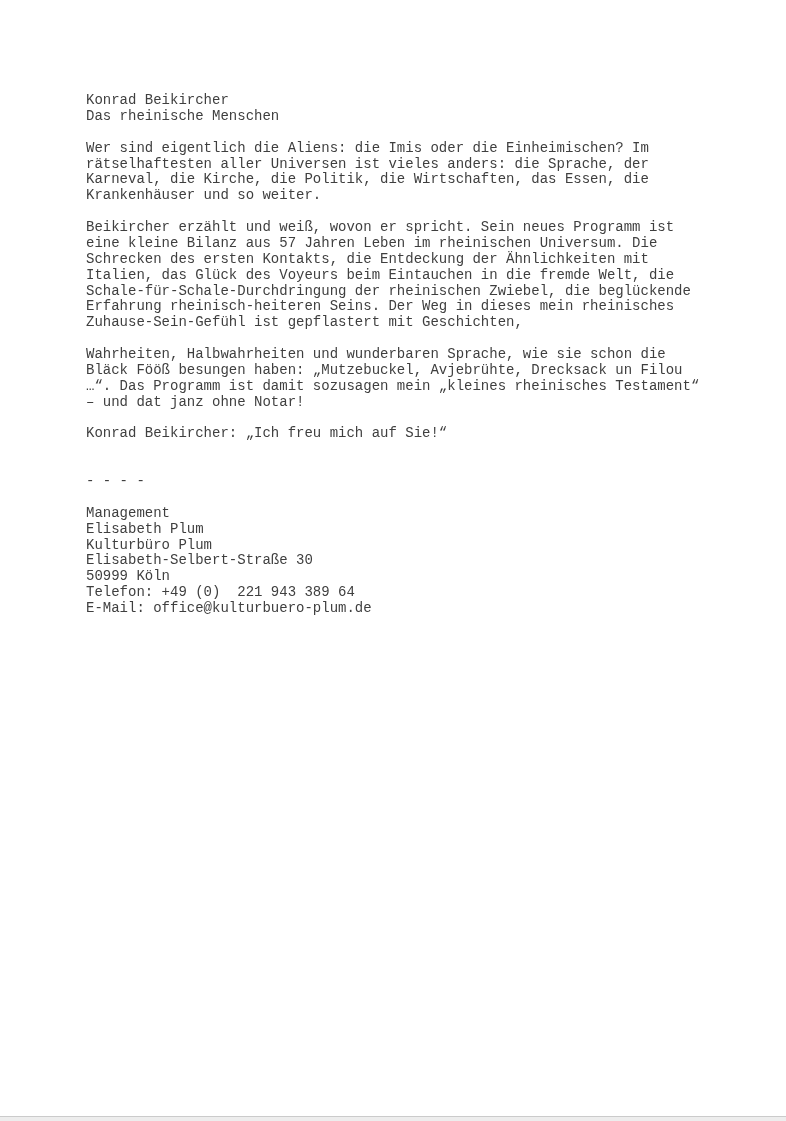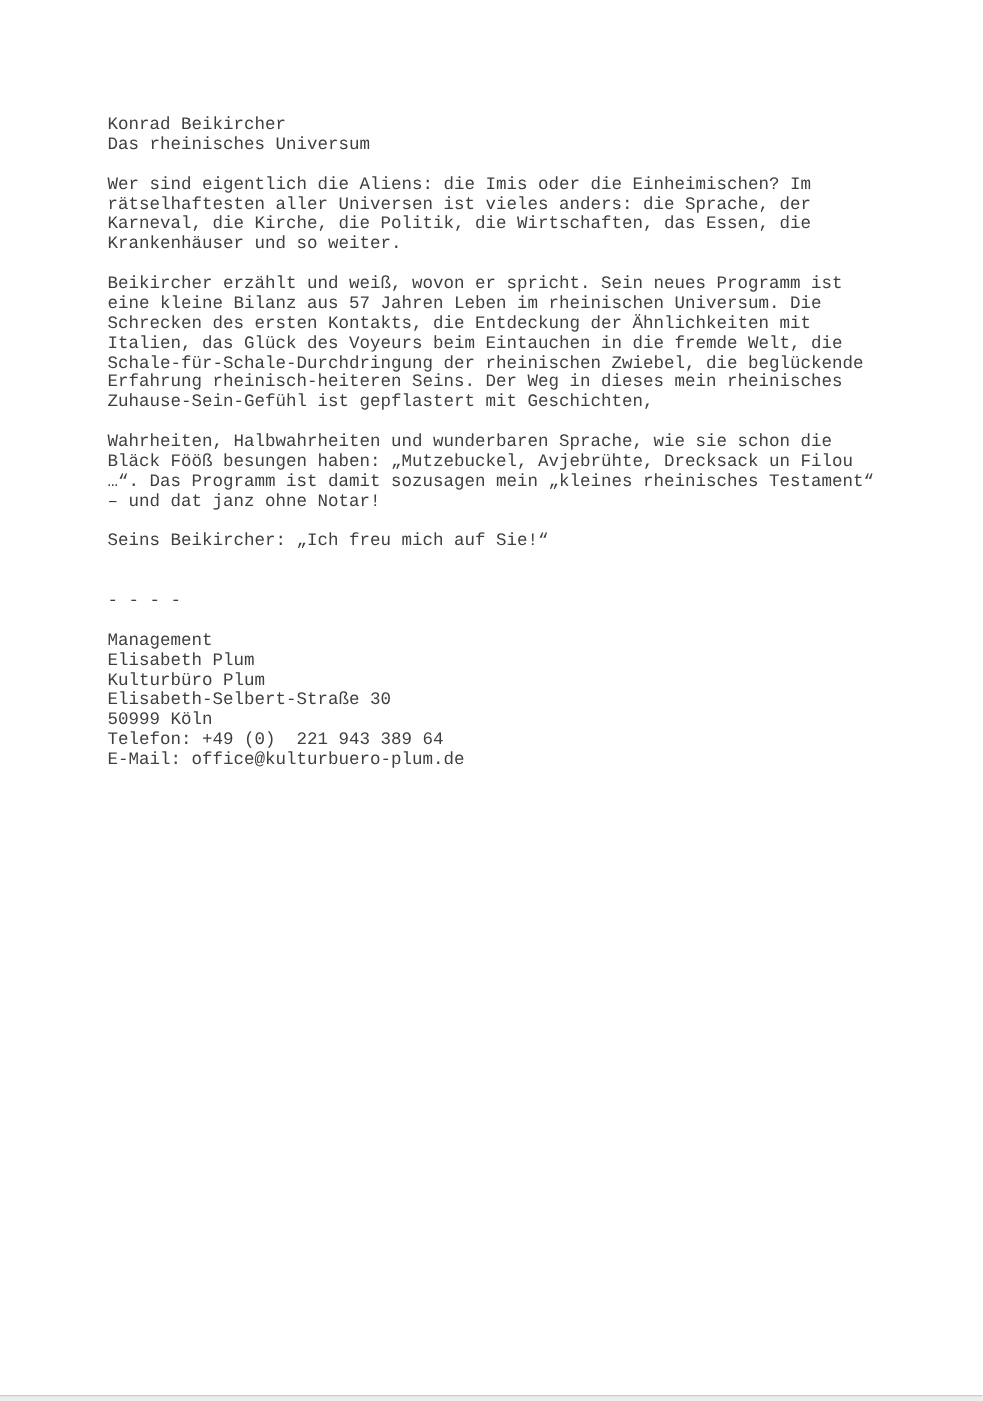--- a/index.html
+++ b/index.html
@@ -45,37 +45,37 @@
     background: #ededed;
     border-top: 1px solid #cbcbcb;
   }
 </style>
 </head>
 <body>
 
 <div class="page">
   <div class="text-col" style="color: rgb(63, 63, 63);">
     <div class="para">Konrad Beikircher
-Das rheinisches Universum</div>
+Das rheinische Menschen</div>
     <div class="para">Wer sind eigentlich die Aliens: die Imis oder die Einheimischen? Im
 rätselhaftesten aller Universen ist vieles anders: die Sprache, der
 Karneval, die Kirche, die Politik, die Wirtschaften, das Essen, die
 Krankenhäuser und so weiter.</div>
     <div class="para">Beikircher erzählt und weiß, wovon er spricht. Sein neues Programm ist
 eine kleine Bilanz aus 57 Jahren Leben im rheinischen Universum. Die
 Schrecken des ersten Kontakts, die Entdeckung der Ähnlichkeiten mit
 Italien, das Glück des Voyeurs beim Eintauchen in die fremde Welt, die
 Schale-für-Schale-Durchdringung der rheinischen Zwiebel, die beglückende
 Erfahrung rheinisch-heiteren Seins. Der Weg in dieses mein rheinisches
 Zuhause-Sein-Gefühl ist gepflastert mit Geschichten,</div>
     <div class="para">Wahrheiten, Halbwahrheiten und wunderbaren Sprache, wie sie schon die
 Bläck Fööß besungen haben: „Mutzebuckel, Avjebrühte, Drecksack un Filou
 …“. Das Programm ist damit sozusagen mein „kleines rheinisches Testament“
 – und dat janz ohne Notar!</div>
-    <div class="para">Seins Beikircher: „Ich freu mich auf Sie!“</div>
+    <div class="para">Konrad Beikircher: „Ich freu mich auf Sie!“</div>
     <div class="para separator">- - - -</div>
     <div class="para">Management
 Elisabeth Plum
 Kulturbüro Plum
 Elisabeth-Selbert-Straße 30
 50999 Köln
 Telefon: +49 (0)  221 943 389 64
 E-Mail: office@kulturbuero-plum.de</div>
   </div>
   <div class="bottom-edge"></div>

